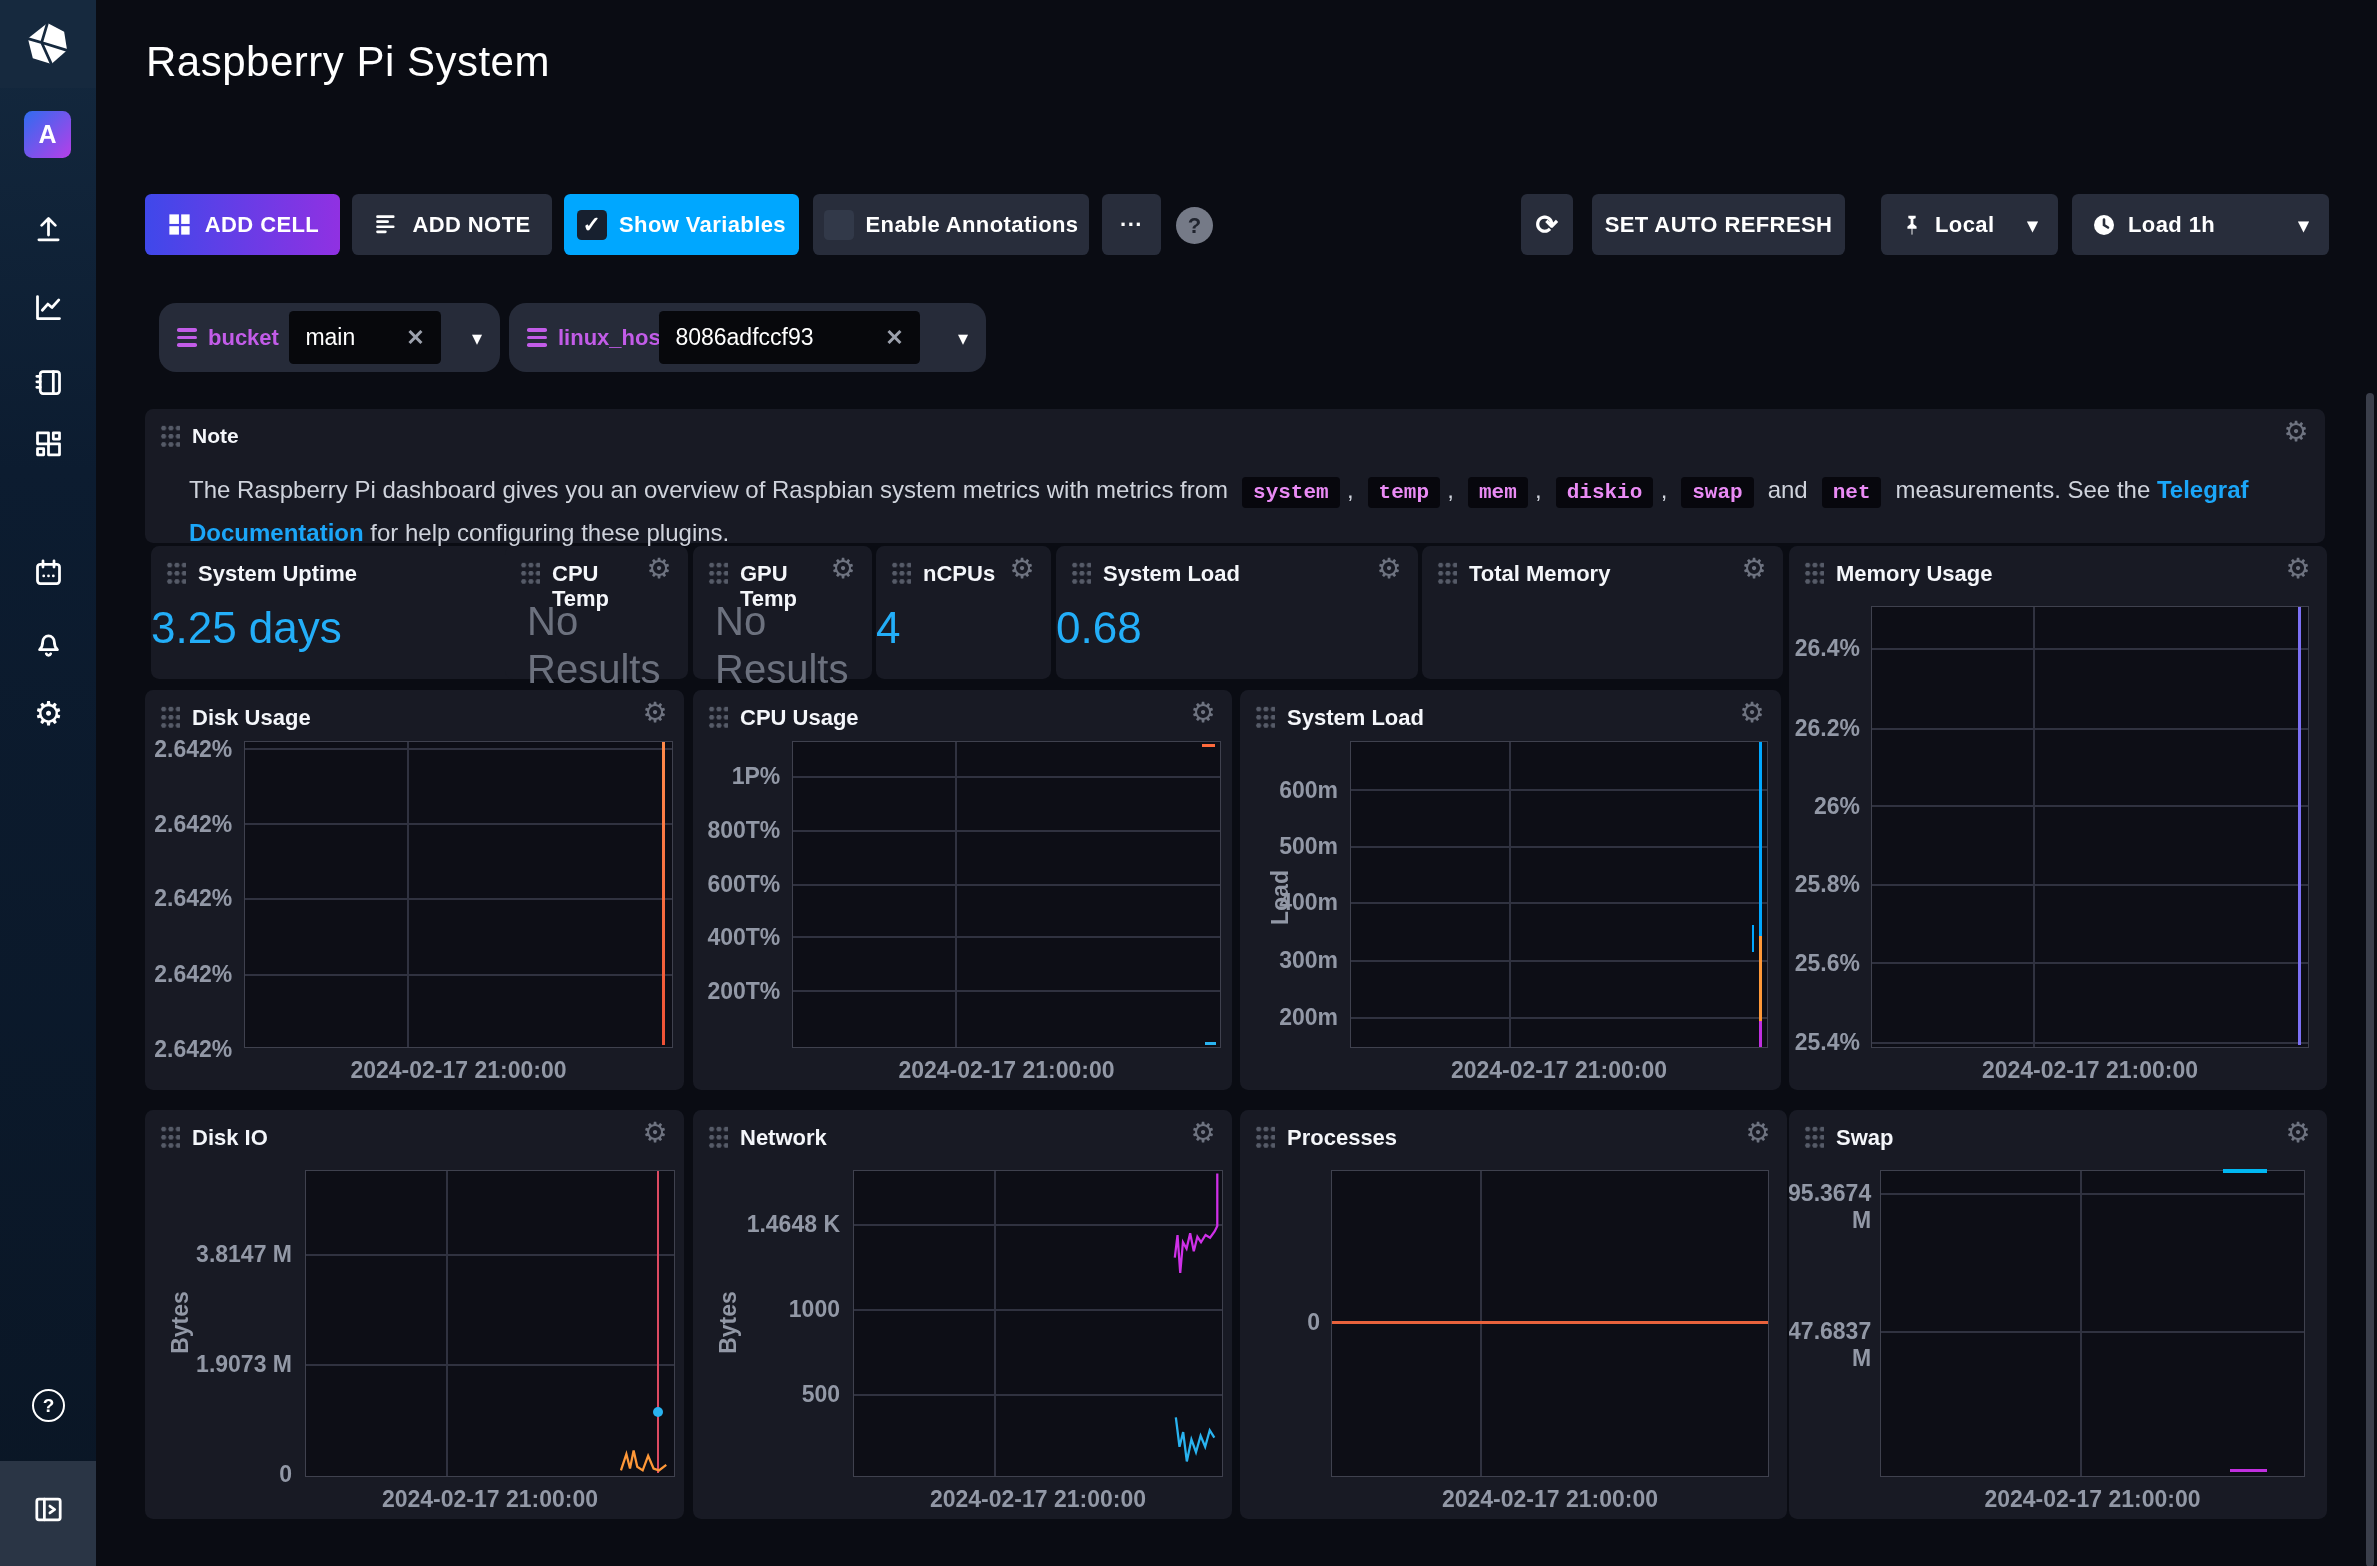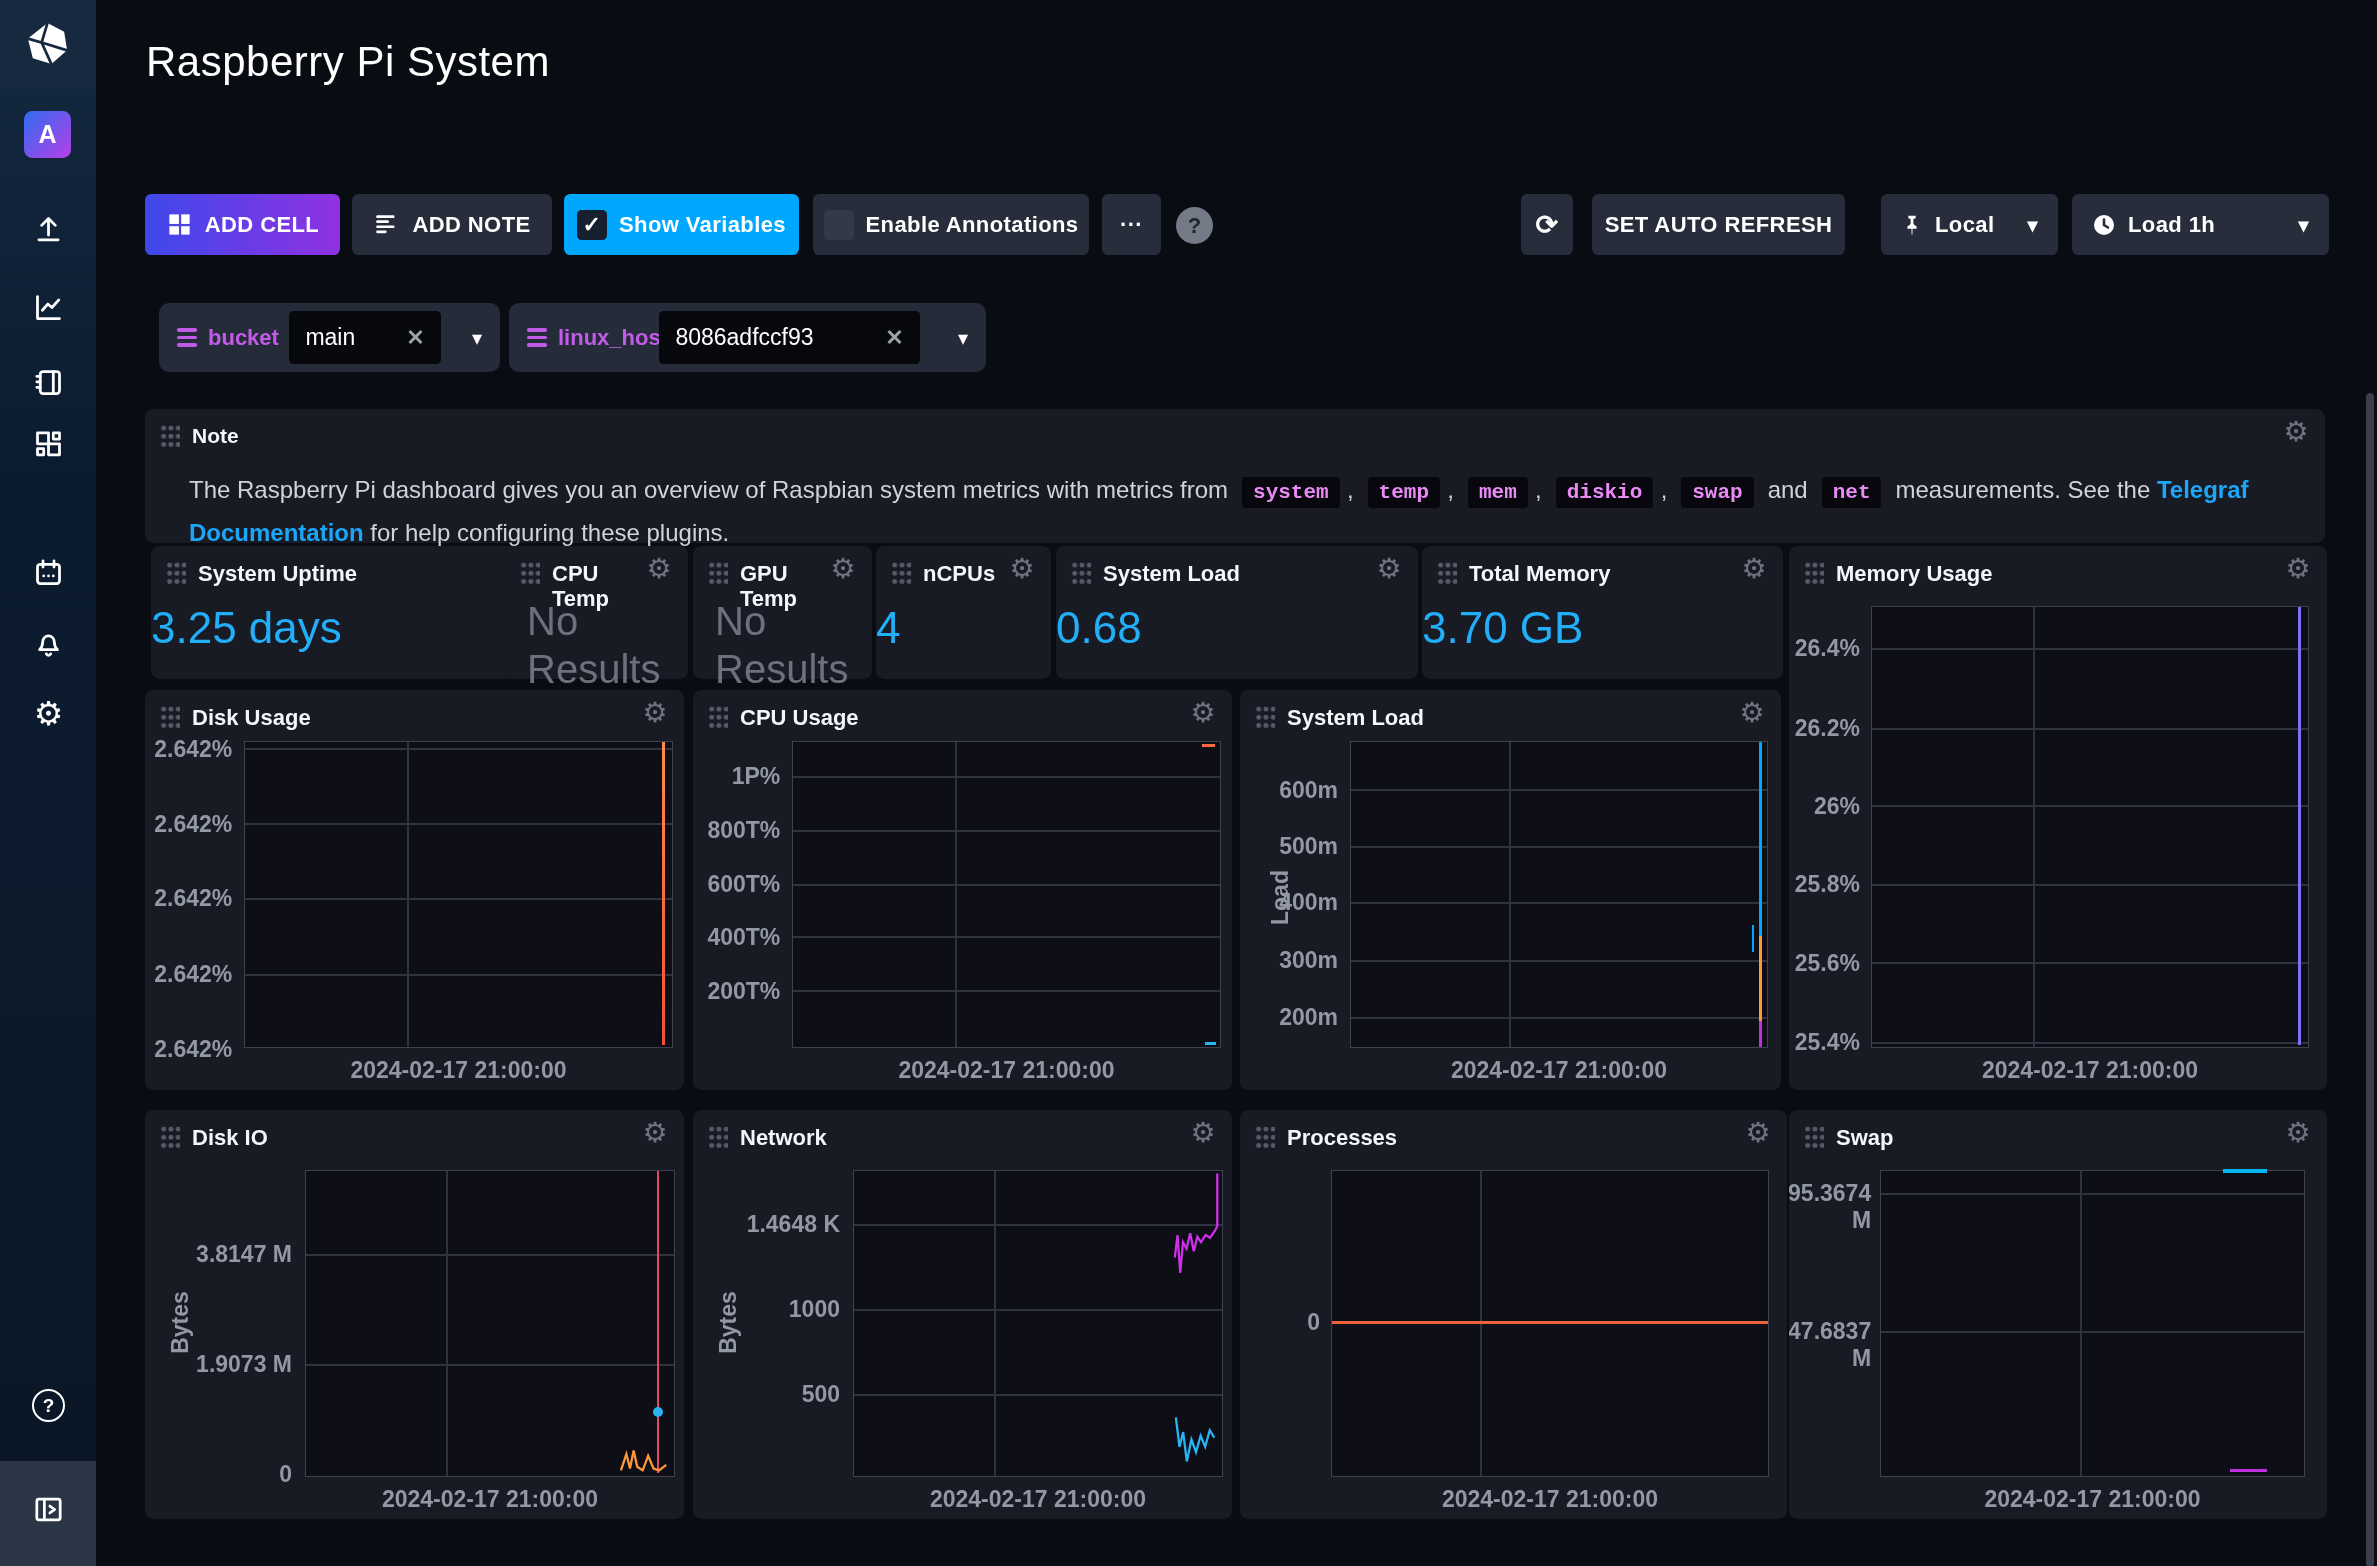--- a/index.html
+++ b/index.html
@@ -34,21 +34,21 @@
   .btn.blue{background:var(--blue);}
   .chk{width:30px;height:30px;border-radius:4.6px;background:#323949;display:flex;align-items:center;justify-content:center;
     font-size:22px;font-weight:700;color:#fff;}
   .chk.on{background:#17202f;}
   .round-help{position:absolute;top:207px;left:1176px;width:37px;height:37px;border-radius:50%;background:#757a87;
     color:#20242e;font-weight:700;font-size:22px;display:flex;align-items:center;justify-content:center;cursor:pointer;}
   .caret{font-size:20px;color:#fff;}
   .tool-svg{width:27px;height:27px;}
 
   
-  .var-group{position:absolute;top:303px;height:69px;background:#262b39;border-radius:10px;}
+  .var-group{position:absolute;top:303px;height:69px;background:#262b39;border-radius:17px;}
   .var-label{position:absolute;top:0;height:69px;display:flex;align-items:center;gap:11px;color:var(--purple);
     font-weight:700;font-size:22px;left:18px;}
   .var-burger{display:inline-block;width:20px;}
   .var-burger i{display:block;height:3.7px;background:var(--purple);border-radius:1.8px;margin:3.7px 0;}
   .var-value{position:absolute;top:8.2px;height:53px;background:#07080c;border-radius:4.6px;color:#fff;font-size:23px;
     display:flex;align-items:center;justify-content:space-between;padding:0 16.4px;cursor:text;}
   .var-x{color:#9ca1ad;font-size:22px;font-weight:700;cursor:pointer;}
   .var-caret{position:absolute;top:0;height:69px;display:flex;align-items:center;cursor:pointer;}
 
   
@@ -277,21 +277,20 @@
 <div class="cell" style="left:1056px;width:362px;top:546px;height:133px">
   <span class="drag"></span>
   <span class="cell-title">System Load</span>
   <span class="gear">⚙</span>
   <div class="stat-value">0.68</div>
 </div>
 <div class="cell" style="left:1422px;width:361px;top:546px;height:133px">
   <span class="drag"></span>
   <span class="cell-title">Total Memory</span>
   <span class="gear">⚙</span>
-  <div class="stat-value">3.70 GB</div>
 </div>
 
 <div class="cell" style="left:1789px;top:546px;width:538px;height:544px">
   <span class="drag"></span>
   <span class="cell-title">Memory Usage</span>
   <span class="gear">⚙</span>
   <div class="plot" style="left:82px;top:60px;width:438px;height:442px">
     <i class="glh" style="top:41px"></i>
       <i class="glh" style="top:121px"></i>
       <i class="glh" style="top:198px"></i>

